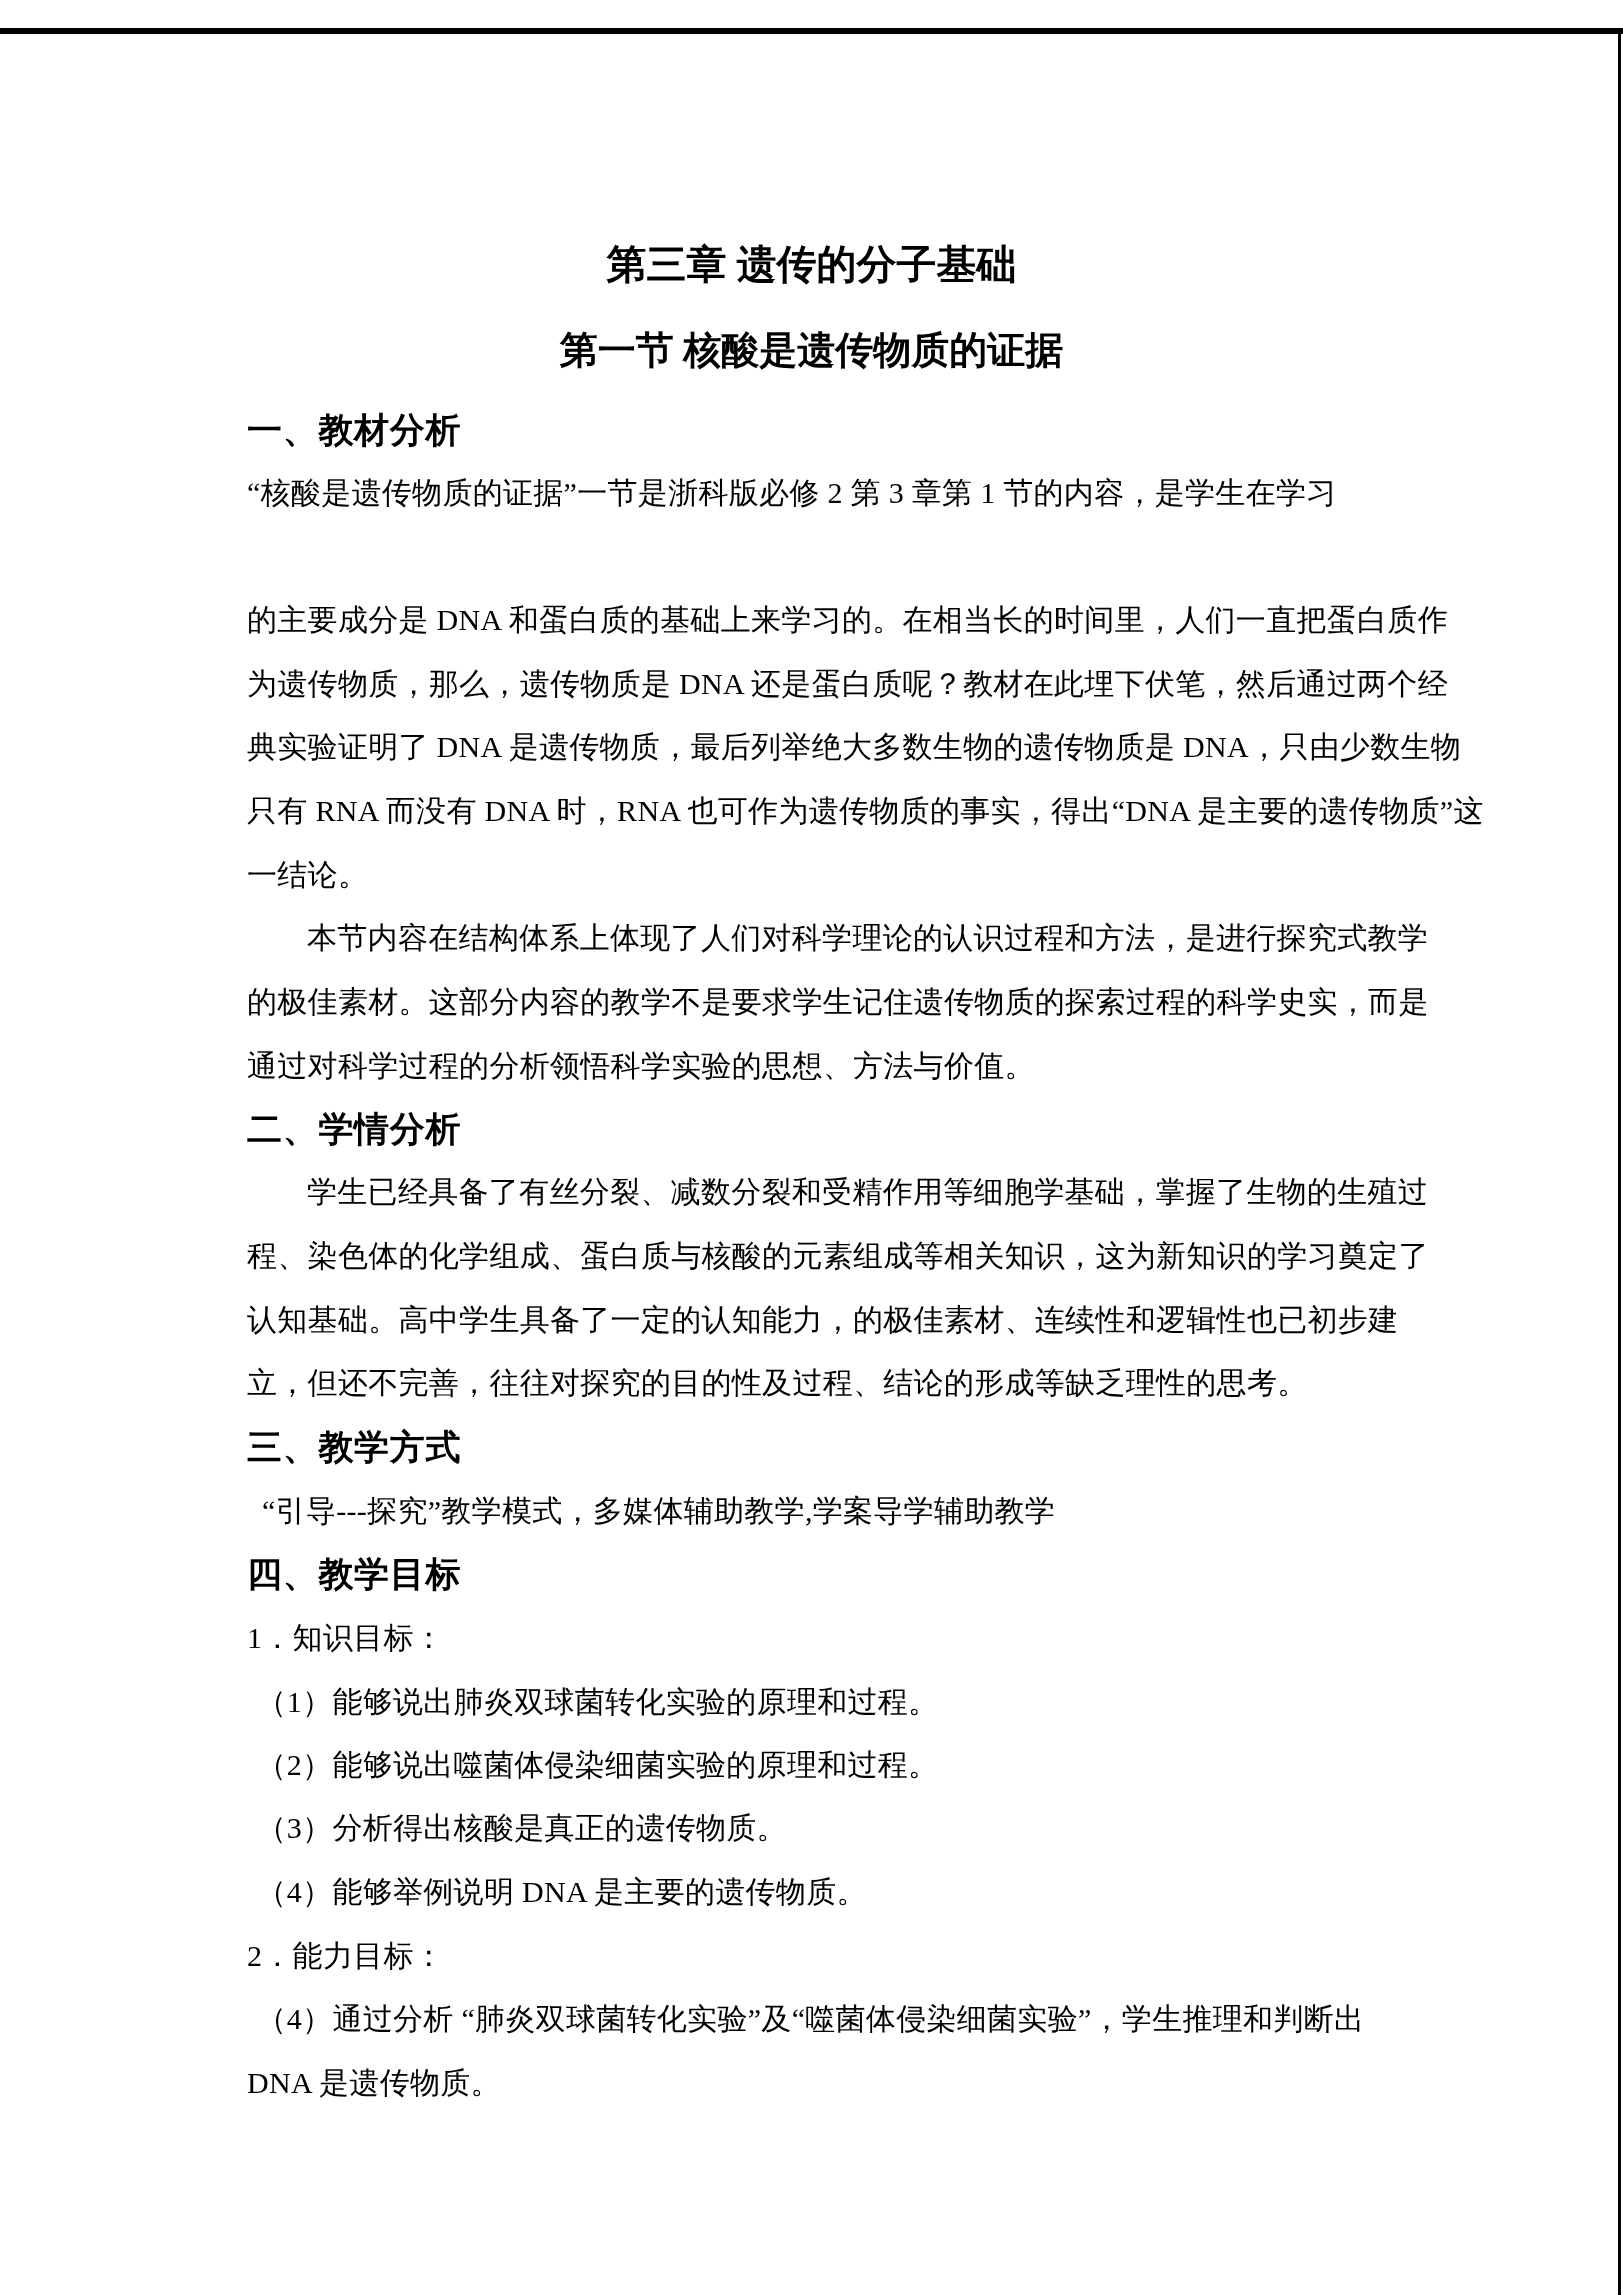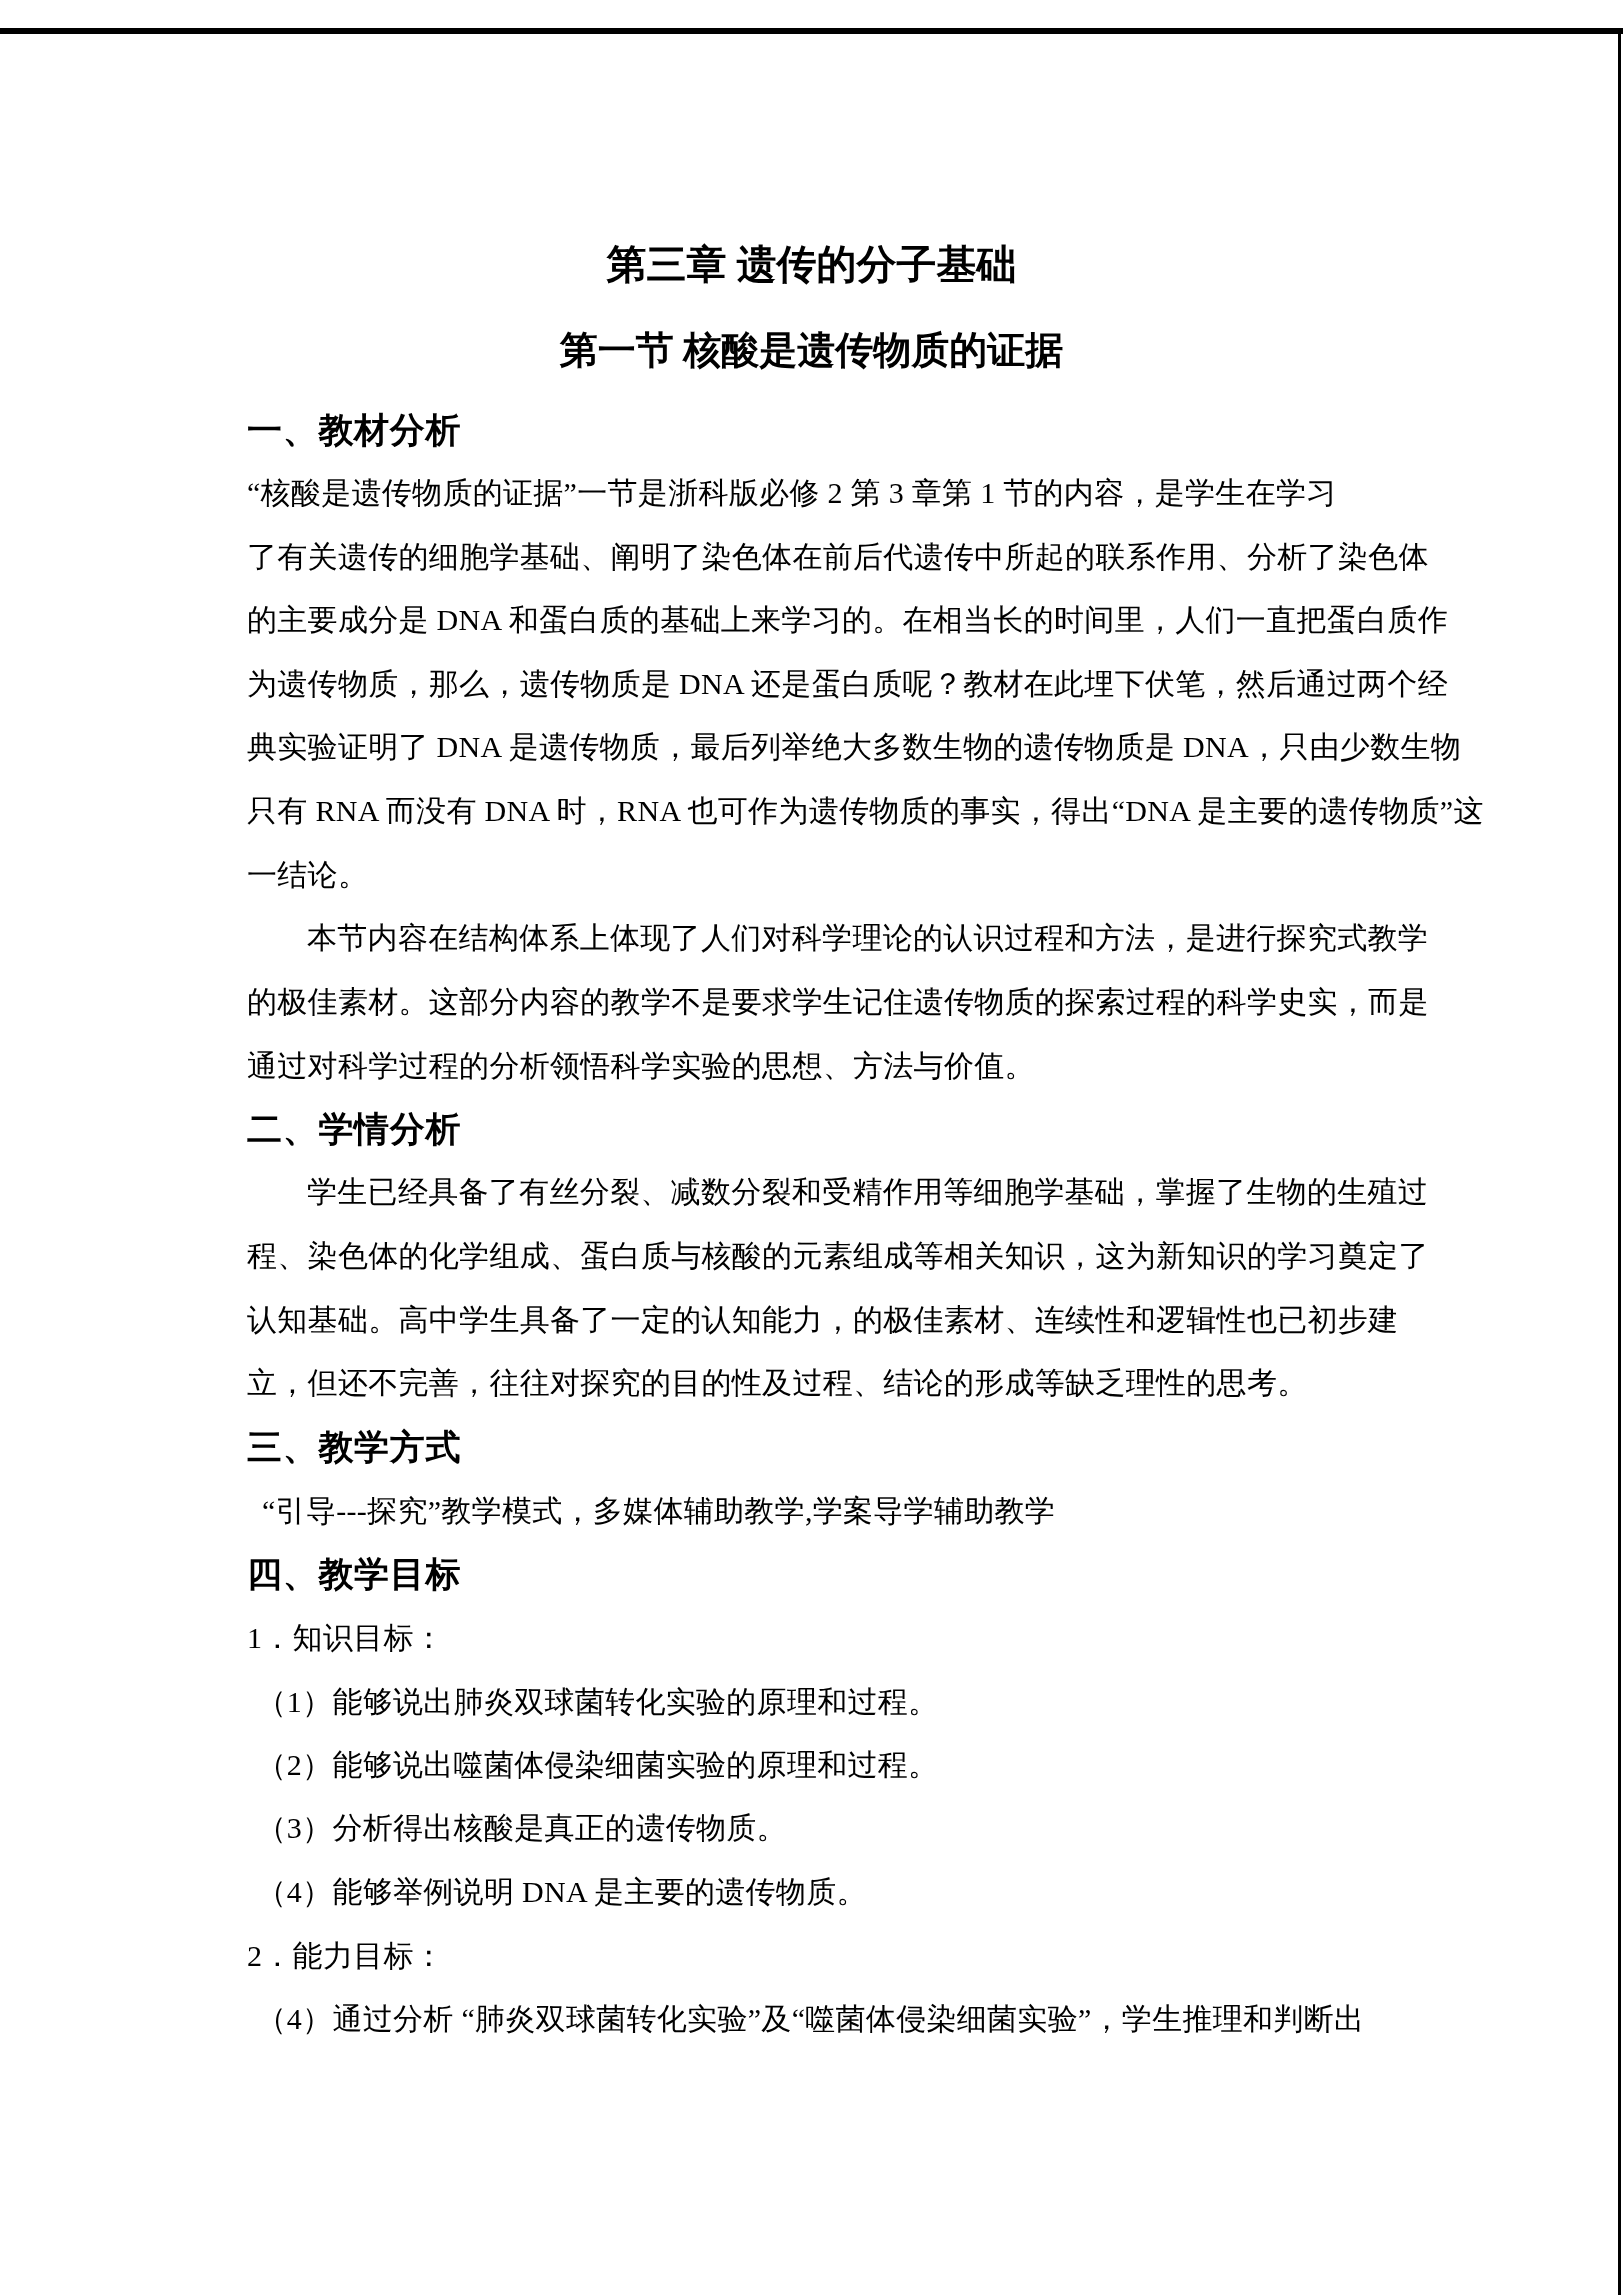--- a/index.html
+++ b/index.html
@@ -39,21 +39,20 @@
 <div class="page">
   <div class="top-border"></div>
   <div class="right-border"></div>
 
   <div class="title title1">第三章 遗传的分子基础</div>
   <div class="title title2">第一节 核酸是遗传物质的证据</div>
 
   <div class="line heading" style="top:370px">一、教材分析</div>
 
   <div class="line" style="top:433px">“核酸是遗传物质的证据”一节是浙科版必修 2 第 3 章第 1 节的内容，是学生在学习</div>
-  <div class="line" style="top:497px">了有关遗传的细胞学基础、阐明了染色体在前后代遗传中所起的联系作用、分析了染色体</div>
   <div class="line" style="top:560px">的主要成分是 DNA 和蛋白质的基础上来学习的。在相当长的时间里，人们一直把蛋白质作</div>
   <div class="line" style="top:624px">为遗传物质，那么，遗传物质是 DNA 还是蛋白质呢？教材在此埋下伏笔，然后通过两个经</div>
   <div class="line" style="top:687px">典实验证明了 DNA 是遗传物质，最后列举绝大多数生物的遗传物质是 DNA，只由少数生物</div>
   <div class="line" style="top:751px">只有 RNA 而没有 DNA 时，RNA 也可作为遗传物质的事实，得出“DNA 是主要的遗传物质”这</div>
   <div class="line" style="top:815px">一结论。</div>
 
   <div class="line indent2" style="top:878px">本节内容在结构体系上体现了人们对科学理论的认识过程和方法，是进行探究式教学</div>
   <div class="line" style="top:942px">的极佳素材。这部分内容的教学不是要求学生记住遗传物质的探索过程的科学史实，而是</div>
   <div class="line" style="top:1006px">通过对科学过程的分析领悟科学实验的思想、方法与价值。</div>
 
@@ -71,14 +70,15 @@
   <div class="line heading" style="top:1514px">四、教学目标</div>
 
   <div class="line" style="top:1578px">1．知识目标：</div>
   <div class="line indent-num" style="top:1642px">（1）能够说出肺炎双球菌转化实验的原理和过程。</div>
   <div class="line indent-num" style="top:1705px">（2）能够说出噬菌体侵染细菌实验的原理和过程。</div>
   <div class="line indent-num" style="top:1768px">（3）分析得出核酸是真正的遗传物质。</div>
   <div class="line indent-num" style="top:1832px">（4）能够举例说明 DNA 是主要的遗传物质。</div>
 
   <div class="line" style="top:1896px">2．能力目标：</div>
   <div class="line indent-num" style="top:1959px">（4）通过分析 “肺炎双球菌转化实验”及“噬菌体侵染细菌实验”，学生推理和判断出</div>
+  <div class="line" style="top:2023px">DNA 是遗传物质。</div>
 </div>
 
 
 </body></html>

